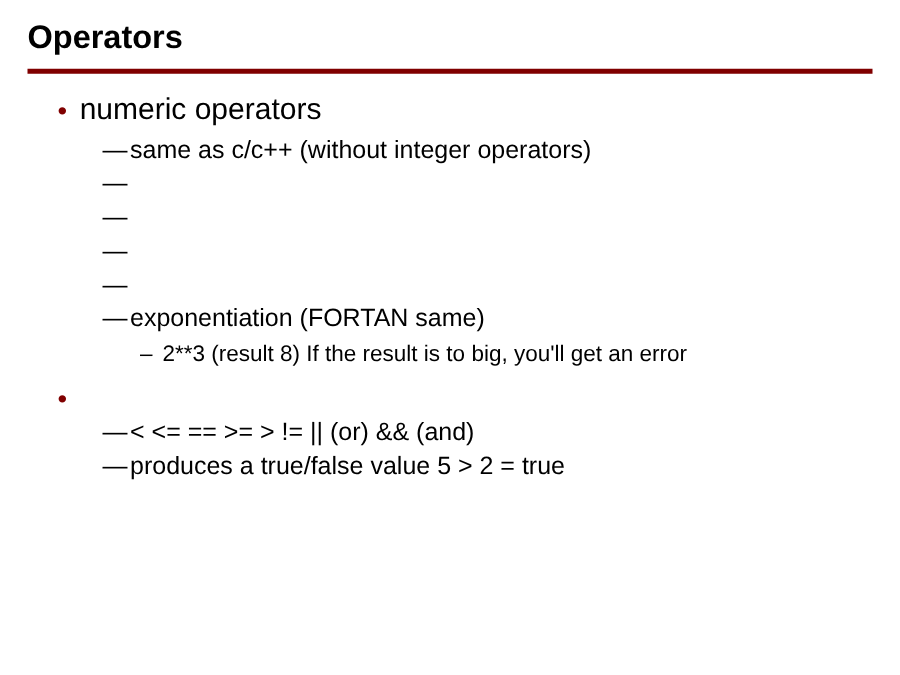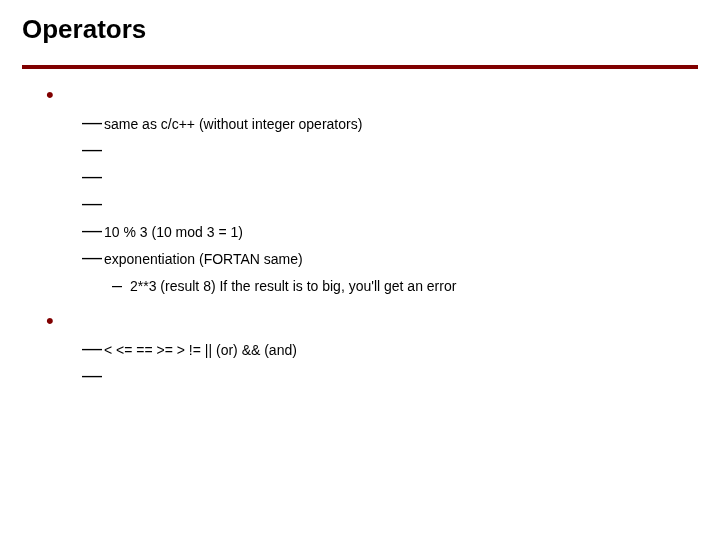--- a/index.html
+++ b/index.html
@@ -14,21 +14,21 @@
   .slide {
     box-sizing: border-box;
     width: 720px;
     height: 540px;
     padding: 14px 22px 0 22px;
   }
   .title {
     font-weight: bold;
     font-size: 26px;
     letter-spacing: 0px;
-    margin: 0 0 16px 0;
+    margin: 0 0 6px 0;
     padding-bottom: 4px;
   }
   .rule {
     border: none;
     border-top: 4px solid #800000;
     margin: 0 0 14px 0;
     width: 100%;
   }
   ul.level1 {
     list-style: none;
@@ -67,75 +67,75 @@
     align-items: baseline;
     margin: 0;
     line-height: 1.35;
   }
   .dash2 {
     font-size: 20px;
     margin-right: 2px;
     min-width: 20px;
   }
   .l2-text {
-    font-size: 14px;
+    font-size: 20px;
   }
   .level3-wrap {
     padding: 2px 0 4px 30px;
   }
   ul.level3 {
     list-style: none;
     margin: 0;
     padding: 0;
   }
   ul.level3 > li {
     display: flex;
     align-items: baseline;
     line-height: 1.35;
   }
   .dash3 {
     font-size: 18px;
     margin-right: 6px;
     min-width: 12px;
   }
   .l3-text {
-    font-size: 14px;
+    font-size: 18px;
   }
 </style>
 </head>
 <body>
 
 <div class="slide">
   <h1 class="title">Operators</h1>
   <hr class="rule">
 
   <ul class="level1">
 
     <li>
       <div class="li-row">
         <span class="bullet1">•</span>
+        <span class="l1-text">numeric operators</span>
       </div>
       <div class="level2-wrap">
         <ul class="level2">
           <li>
             <span class="dash2">—</span>
             <span class="l2-text">same as c/c++ (without integer operators)</span>
           </li>
           <li>
             <span class="dash2">—</span>
           </li>
           <li>
             <span class="dash2">—</span>
           </li>
           <li>
             <span class="dash2">—</span>
           </li>
           <li>
             <span class="dash2">—</span>
-            <span class="l2-text">10 % 3 (10 mod 3 = 1)</span>
           </li>
           <li>
             <span class="dash2">—</span>
             <span class="l2-text">exponentiation (FORTAN same)</span>
           </li>
         </ul>
         <div class="level3-wrap">
           <ul class="level3">
             <li>
               <span class="dash3">–</span>
@@ -151,19 +151,20 @@
         <span class="bullet1">•</span>
       </div>
       <div class="level2-wrap">
         <ul class="level2">
           <li>
             <span class="dash2">—</span>
             <span class="l2-text">&lt; &lt;= == &gt;= &gt; !=  || (or)  &amp;&amp; (and)</span>
           </li>
           <li>
             <span class="dash2">—</span>
+            <span class="l2-text">produces a true/false value   5 &gt; 2 = true</span>
           </li>
         </ul>
       </div>
     </li>
 
   </ul>
 </div>
 
 </body></html>

